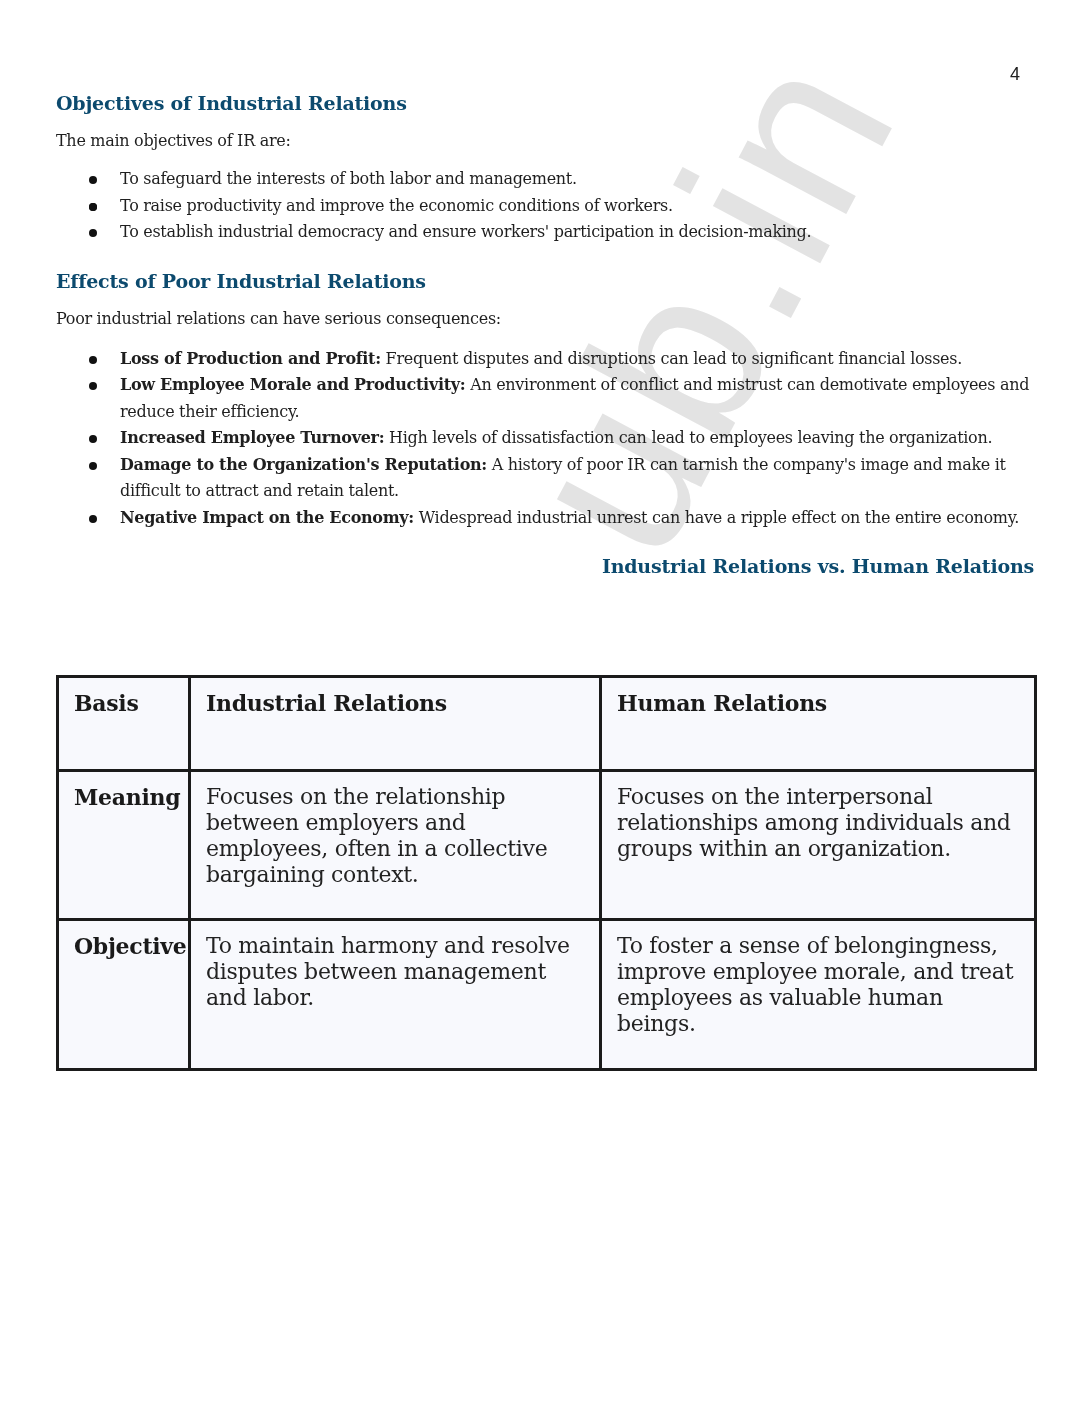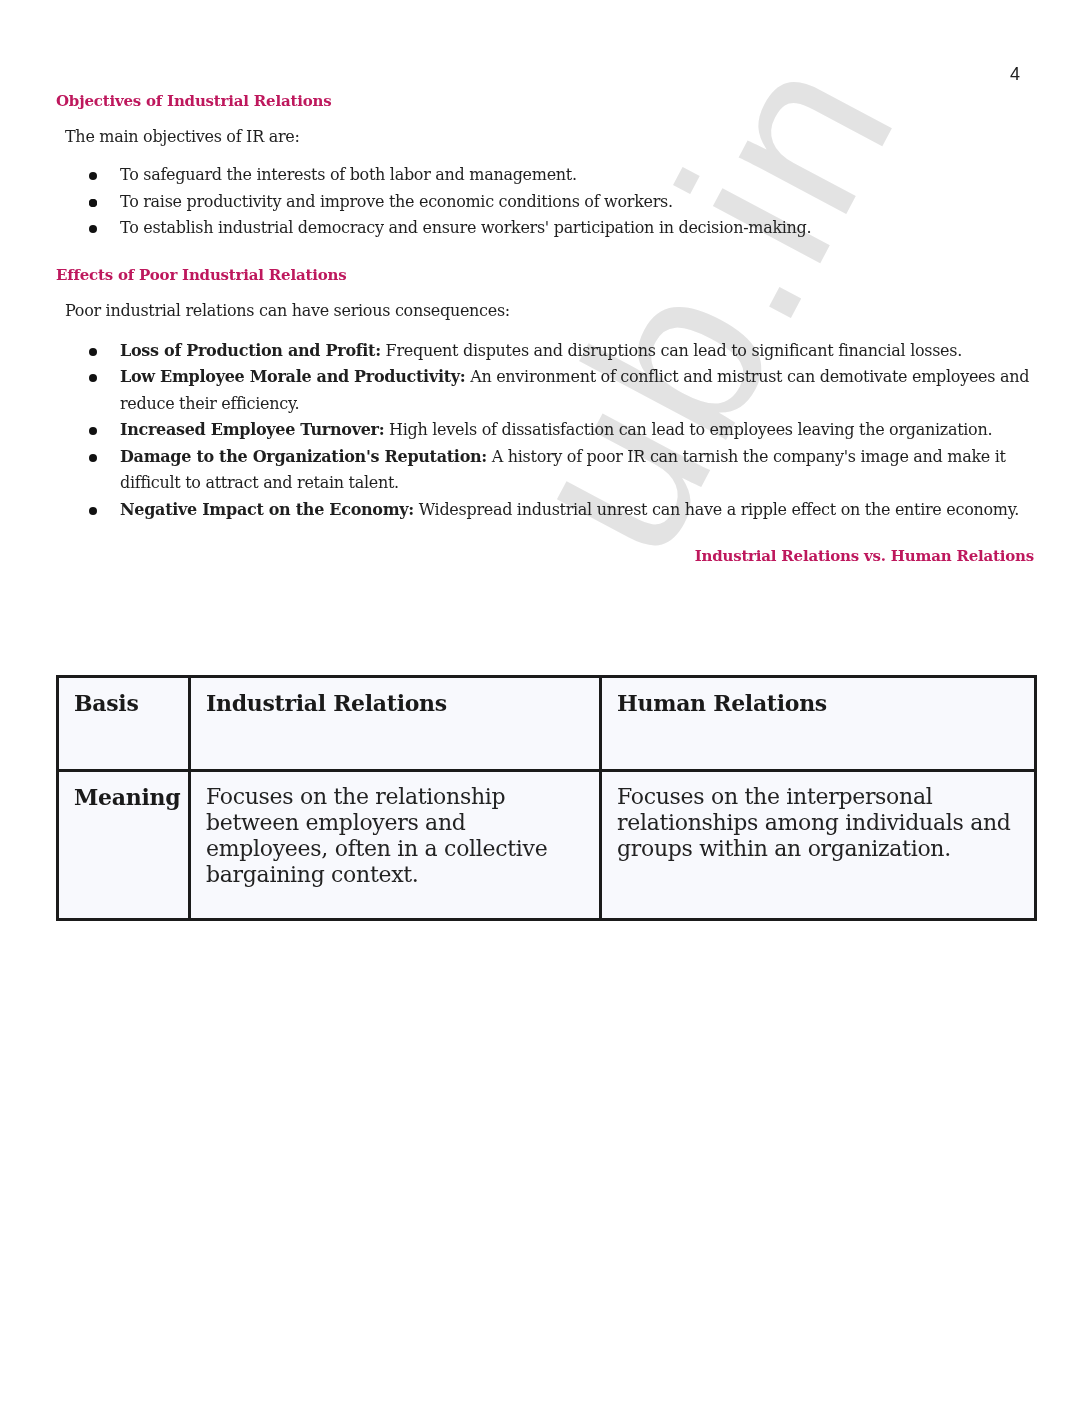--- a/index.html
+++ b/index.html
@@ -41,28 +41,28 @@
     .content {
       position: absolute;
       left: 56px;
       top: 88px;
       width: 978px;
       z-index: 1;
     }
     h2 {
       font-family: "DejaVu Serif", "Liberation Serif", serif;
       font-weight: bold;
-      font-size: 15px;
+      font-size: 19px;
       margin: 0;
-      color: #be185d;
+      color: #0c4a6e;
       letter-spacing: -0.2px;
     }
     p.intro {
       font-size: 16px;
-      margin: 9px;
+      margin: 0;
       line-height: 22px;
       letter-spacing: -0.3px;
     }
     ul.bullets {
       list-style: none;
       margin: 0;
       padding: 0;
     }
     ul.bullets li {
       position: relative;
@@ -164,14 +164,19 @@
       <tr class="header-row">
     <td>Basis</td>
     <td>Industrial Relations</td>
     <td>Human Relations</td>
   </tr>
   <tr class="row-meaning">
     <td class="basis-cell">Meaning</td>
     <td>Focuses on the relationship between employers and employees, often in a collective bargaining context.</td>
     <td>Focuses on the interpersonal relationships among individuals and groups within an organization.</td>
   </tr>
+  <tr class="row-objective">
+    <td class="basis-cell">Objective</td>
+    <td>To maintain harmony and resolve disputes between management and labor.</td>
+    <td>To foster a sense of belongingness, improve employee morale, and treat employees as valuable human beings.</td>
+  </tr>
 </tbody>
   </table>
 
 </body></html>

